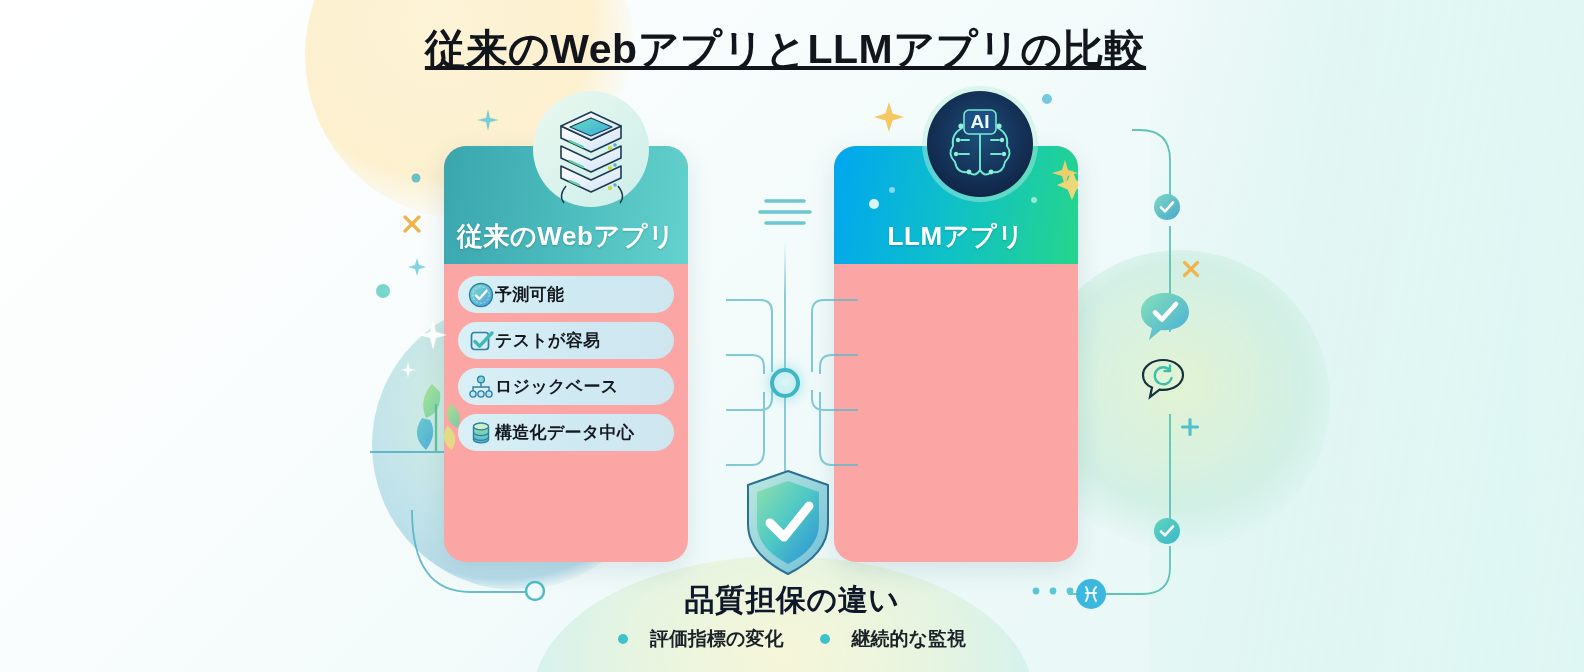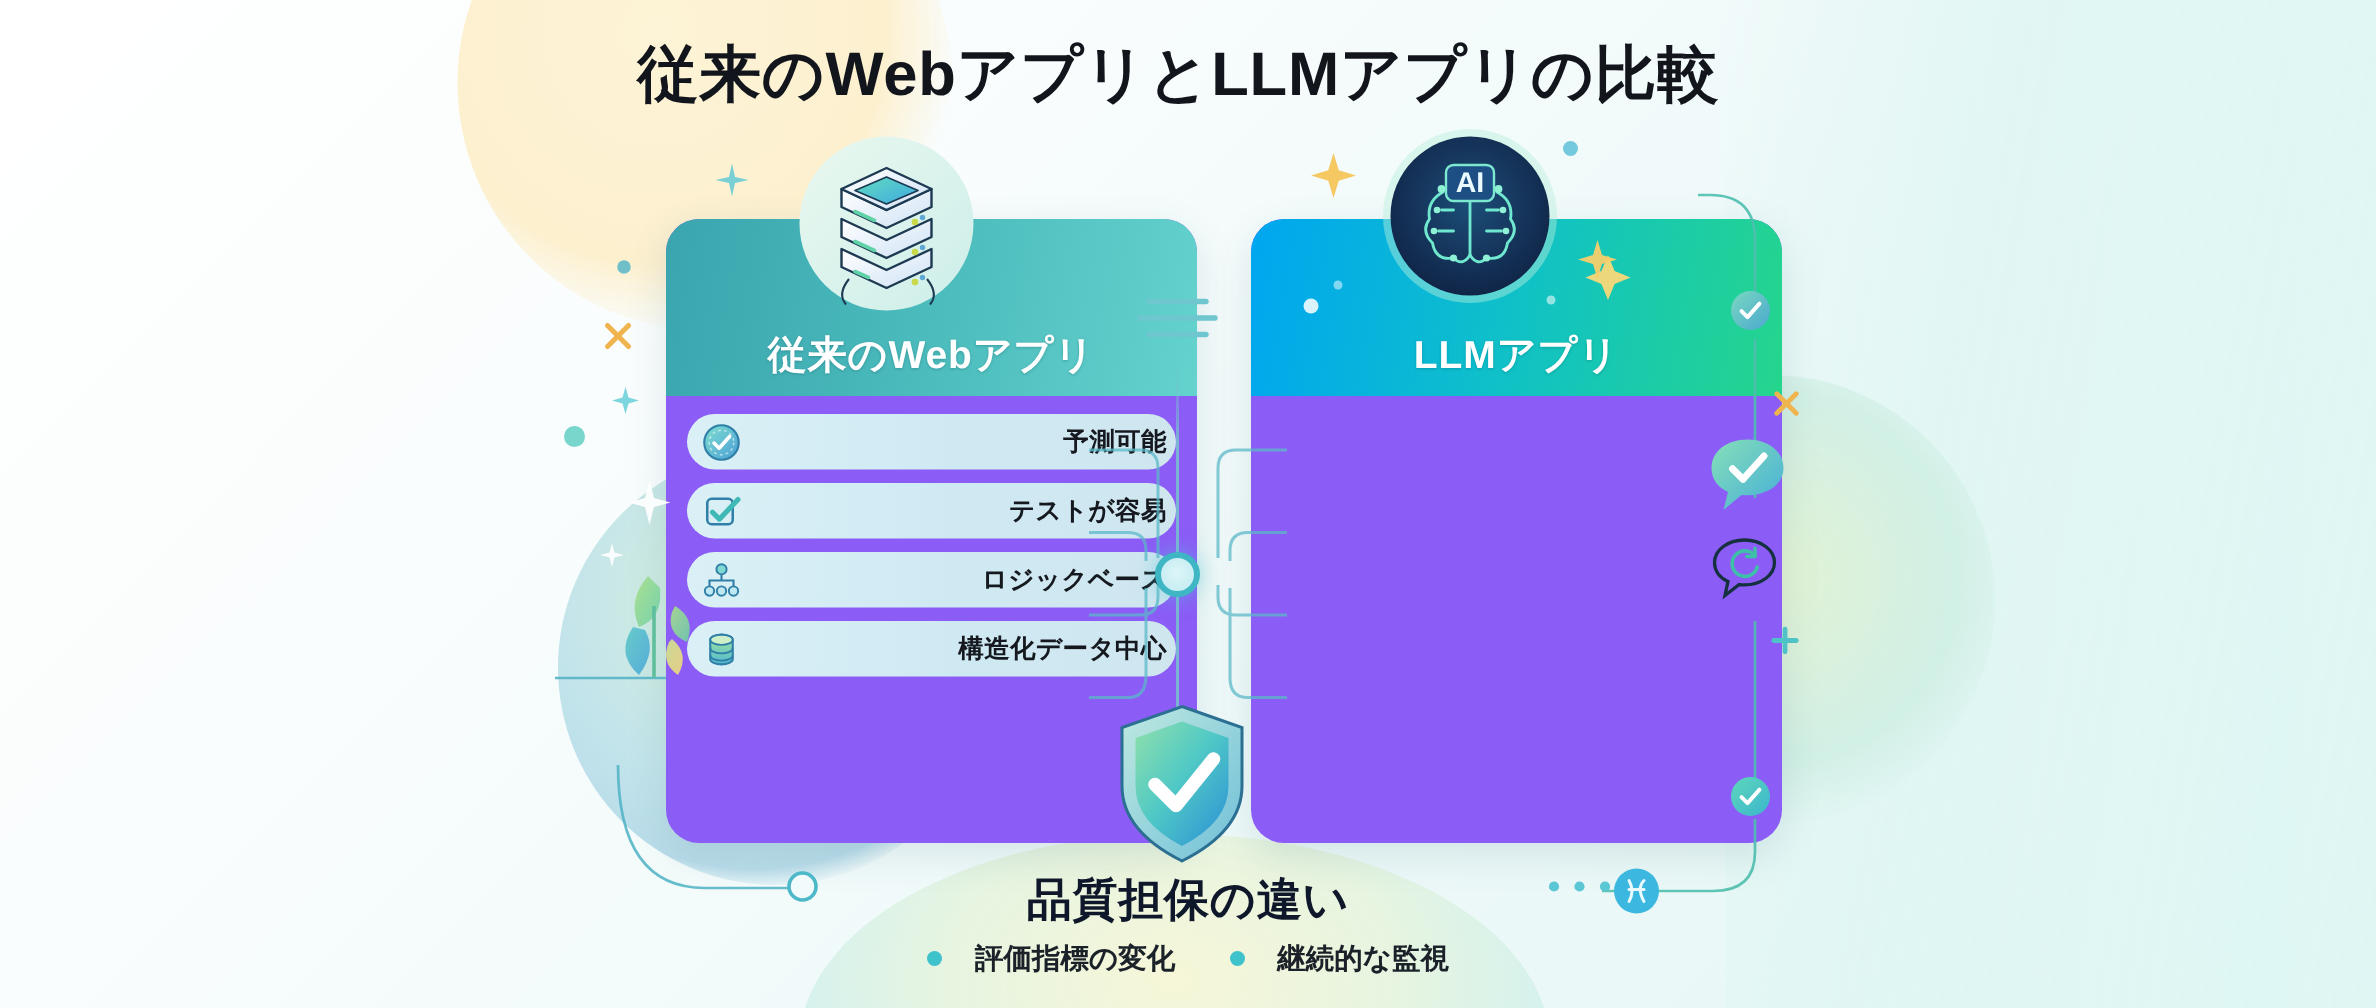--- a/index.html
+++ b/index.html
@@ -37,26 +37,27 @@
   .blob-right-soft{
     left:1150px; top:0px; width:440px; height:672px; border-radius:0;
     background:linear-gradient(100deg,rgba(225,246,244,0) 0%,rgba(223,246,243,.85) 35%,rgba(222,246,243,.95) 100%);
   }
 
   
   .title{
     position:absolute; left:0; top:22px; width:1571px;
     text-align:center; font-size:41px; font-weight:700; color:#12161c;
     letter-spacing:.5px;
+    text-decoration:underline;
   }
 
   
   .card{
-    position:absolute; width:354px; border-radius:22px;
-    background:#8b5cf6;
+    position:absolute; width:244px; border-radius:22px;
+    background:#fca5a5;
     box-shadow:0 8px 26px rgba(40,90,110,.13);
     overflow:hidden;
   }
   .card-left{ left:444px; top:146px; height:416px; }
   .card-right{ left:834px; top:146px; height:416px; }
   .card-head{
     height:118px; position:relative;
     display:flex; align-items:flex-end; justify-content:center;
     padding-bottom:10px;
   }
@@ -68,21 +69,21 @@
   }
   .card-body{ padding:12px 14px 14px; display:flex; flex-direction:column; gap:9px; }
 
   .pill{
     height:37px; border-radius:19px; display:flex; align-items:center;
     position:relative;
   }
   .pill-left{ background:linear-gradient(95deg,#daf0f6 0%,#cfe9f3 55%,#cfe6ef 100%); padding-left:9px; }
   .pill-right{ background:linear-gradient(95deg,#d2eef3 0%,#ddf2e9 55%,#e9f5d6 100%); justify-content:center; }
   .pill-label{ font-size:17px; font-weight:700; color:#15191f; letter-spacing:.3px; }
-  .pill-left .pill-label{ flex:1; text-align:right; padding-right:6px; }
+  .pill-left .pill-label{ flex:1; text-align:left; padding-right:6px; }
   .pill-icon{ width:28px; height:28px; flex:0 0 28px; display:block; }
 
   
   .top-icon{ position:absolute; z-index:6; }
   .server-wrap{ left:526px; top:86px; width:130px; height:130px; }
   .brain-wrap{ left:917px; top:84px; width:126px; height:126px; }
   .shield-wrap{ left:742px; top:468px; width:92px; height:110px; z-index:9; }
 
   
   .center-col{ position:absolute; left:740px; top:146px; width:90px; height:470px; z-index:2; }

